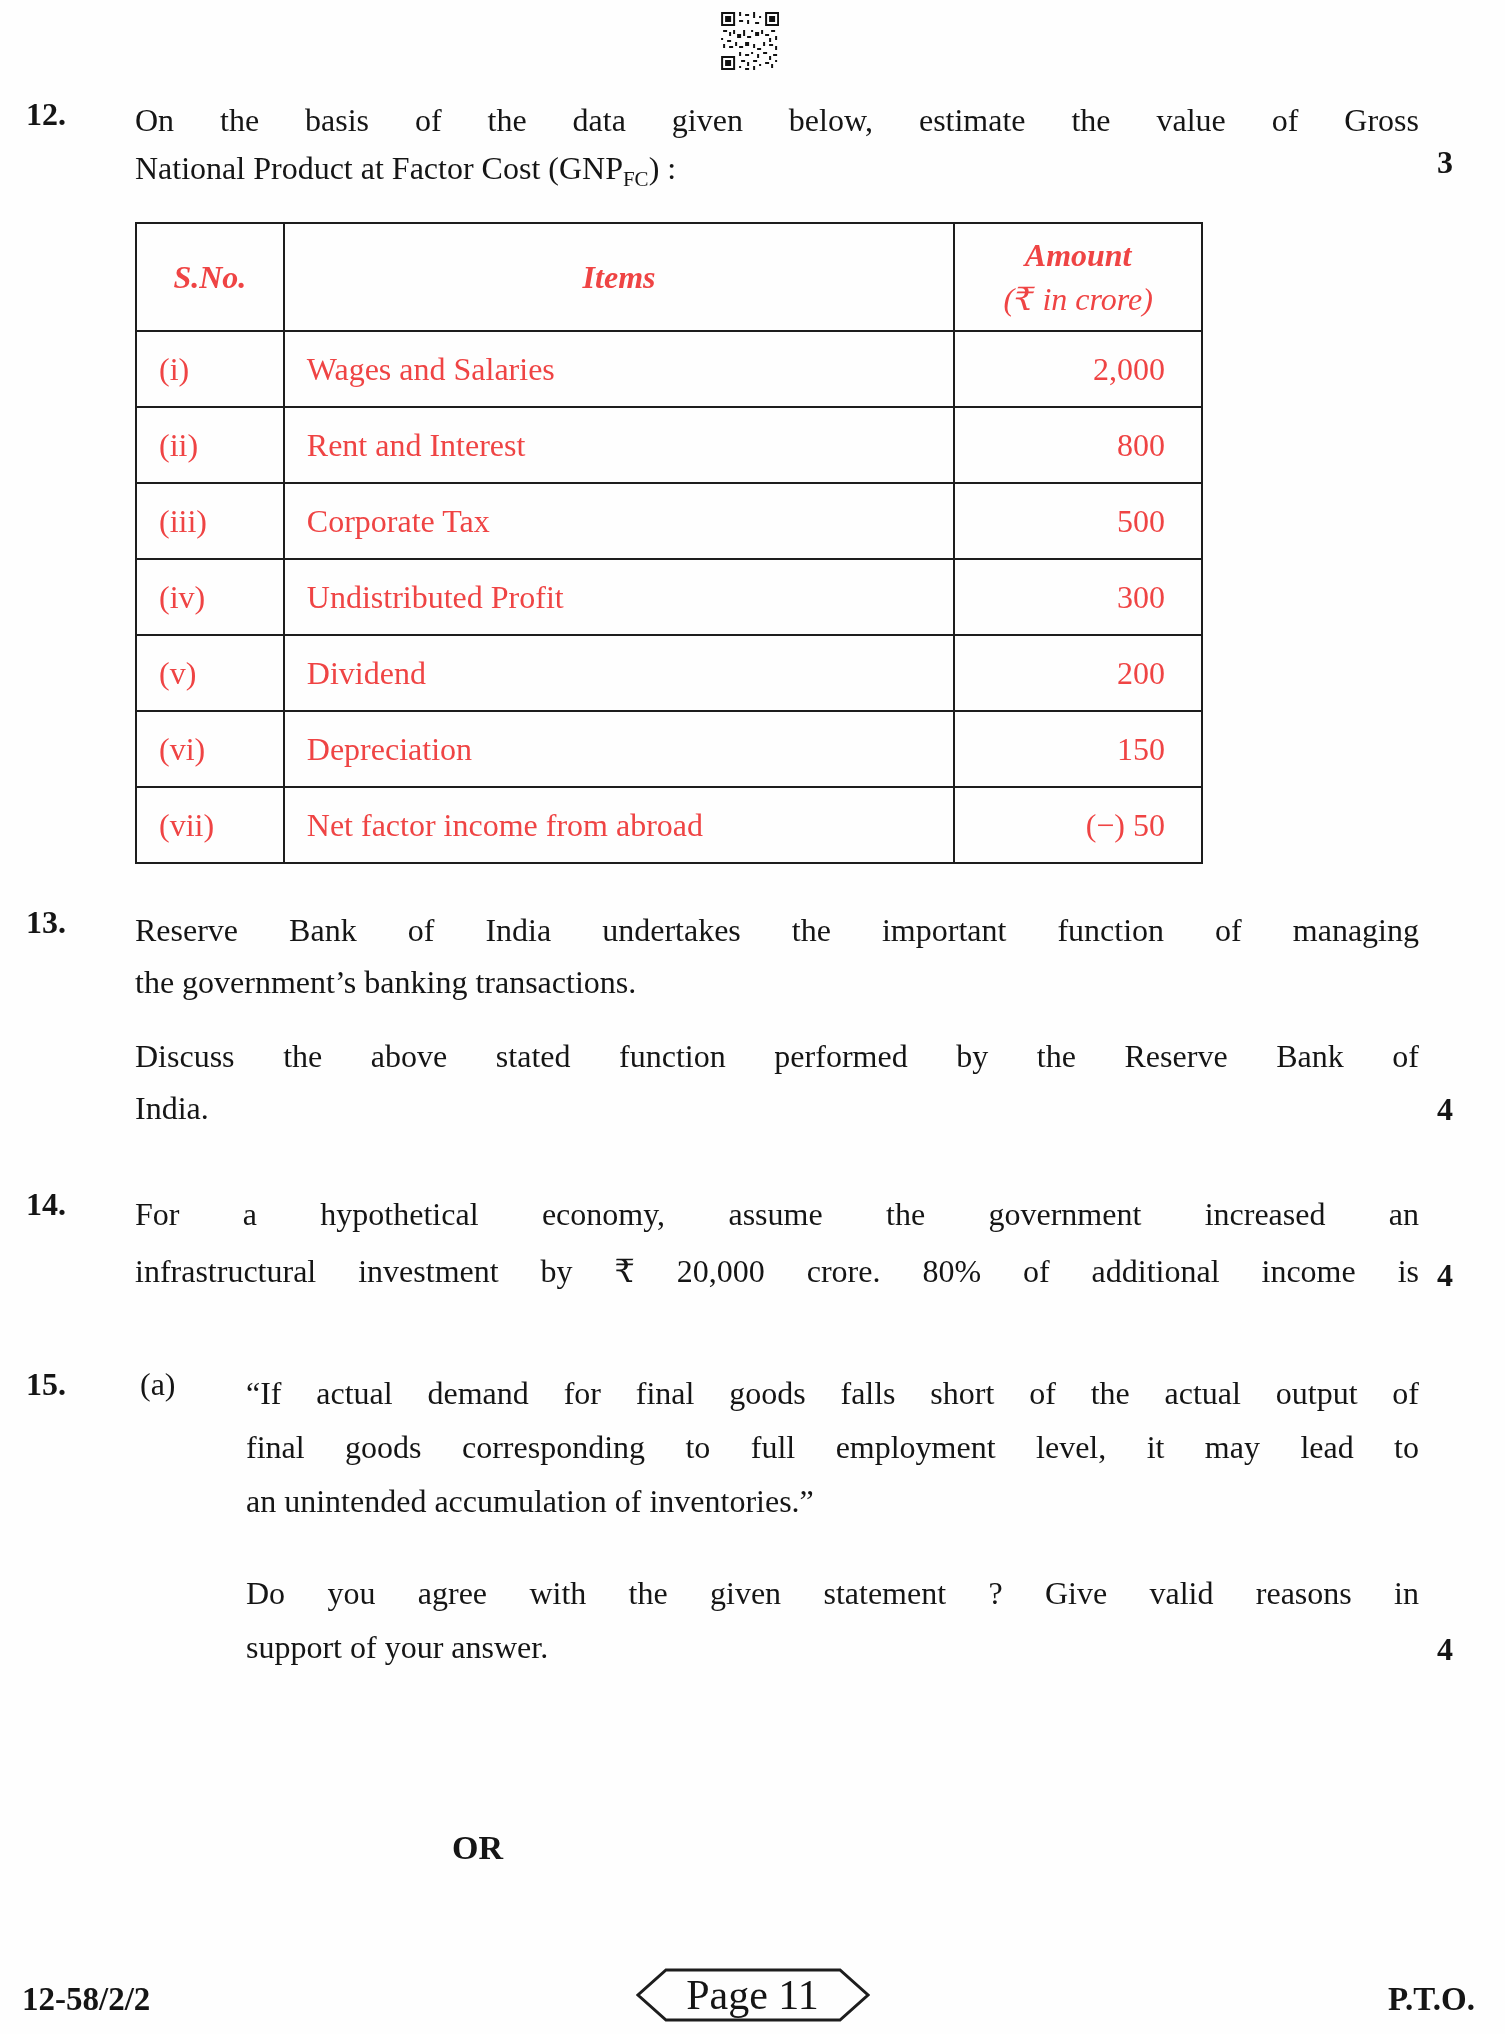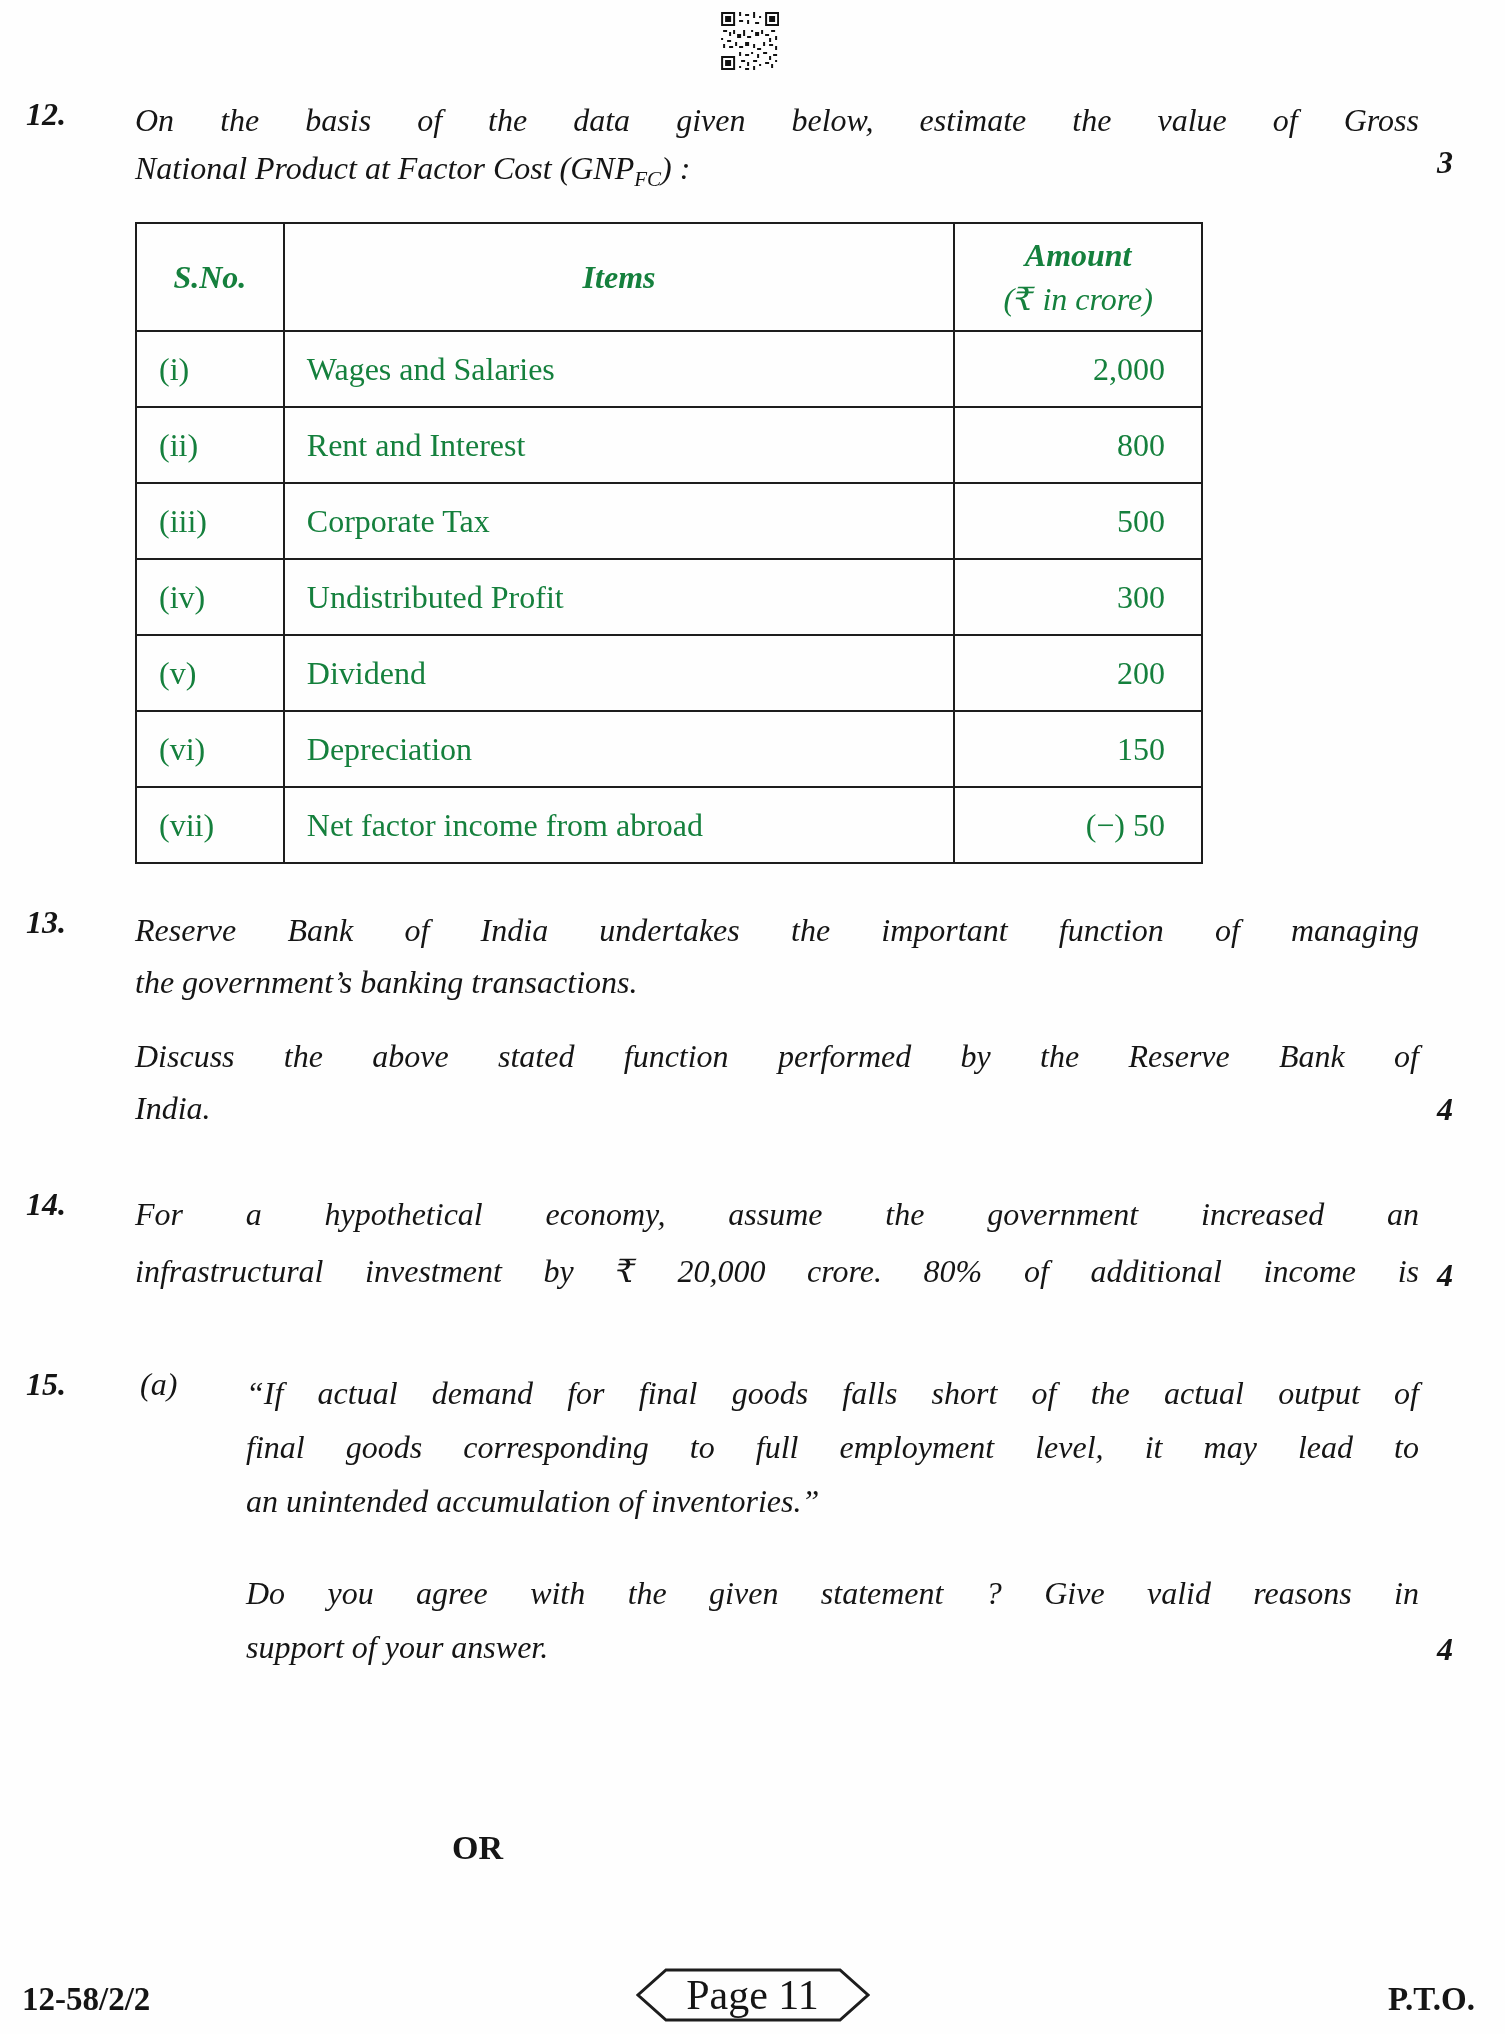--- a/index.html
+++ b/index.html
@@ -8,21 +8,21 @@
     width:1505px;height:2034px;
     margin:0 auto;
     background:#fefefe;
     color:#151515;
     font-family:"Liberation Serif","DejaVu Serif","DejaVu Sans",serif;
     overflow:hidden;
   }
   .qr{position:absolute;top:12px;left:50%;transform:translateX(-55%);width:58px;height:58px;}
   .qr svg{width:100%;height:100%;display:block;}
   .content{padding-top:96px;}
-  .question{position:relative;padding-left:135px;padding-right:86px;font-size:32px;font-style:italic;}
+  .question{position:relative;padding-left:135px;padding-right:86px;font-size:32px;}
   .qnum{position:absolute;left:26px;top:0;font-weight:bold;}
   .marks{position:absolute;right:52px;font-weight:600;}
   .marks-top{top:48px;}
   .marks-bottom{bottom:6px;}
   .line{text-align:left;white-space:normal;}
   .just{text-align:justify;text-align-last:justify;}
   .subsc{font-size:21px;position:relative;bottom:-7px;line-height:0;}
   .q12 .line{line-height:48px;}
   .q13 .line{line-height:52px;}
   .q13 .para2{margin-top:22px;}
@@ -32,21 +32,21 @@
   .q15 .line{line-height:54px;}
   .q15 .para2{margin-top:38px;}
   .m-table{margin:30px 0 0 135px;}
   .m-q13{margin-top:40px;}
   .m-q14{margin-top:52px;}
   .m-q15{margin-top:66px;}
   table.data{
     border-collapse:collapse;
     width:1068px;
     font-size:32px;
-    color:#15803d;
+    color:#ef4444;
   }
   table.data th,table.data td{
     border:2.5px solid #1d1d1d;
   }
   table.data th{
     height:104px;
     font-style:italic;
     font-weight:bold;
     text-align:center;
     vertical-align:middle;

